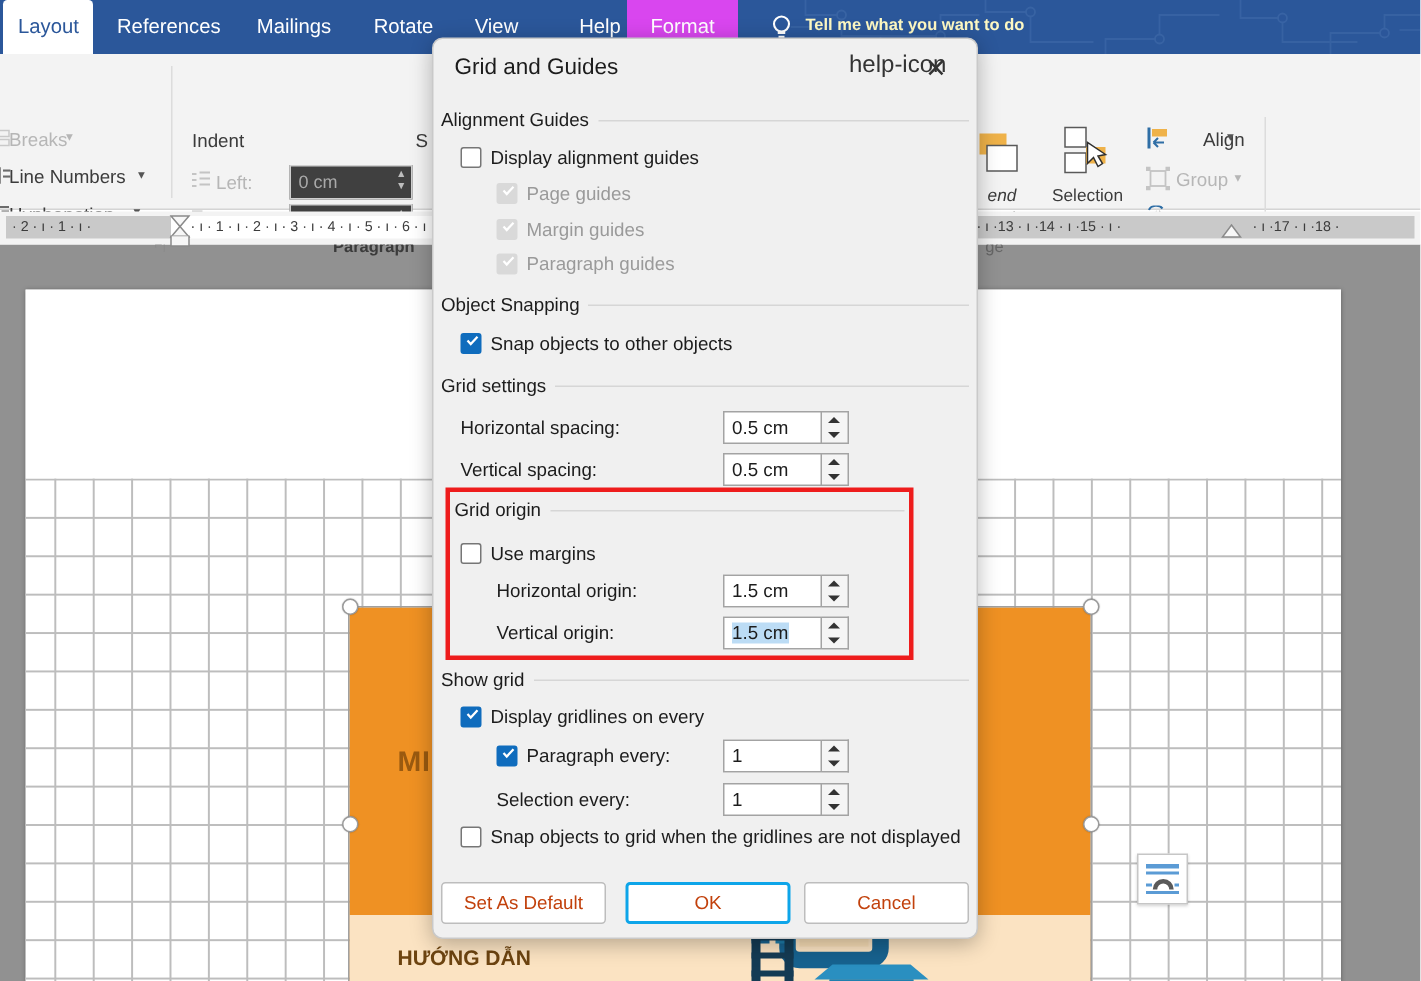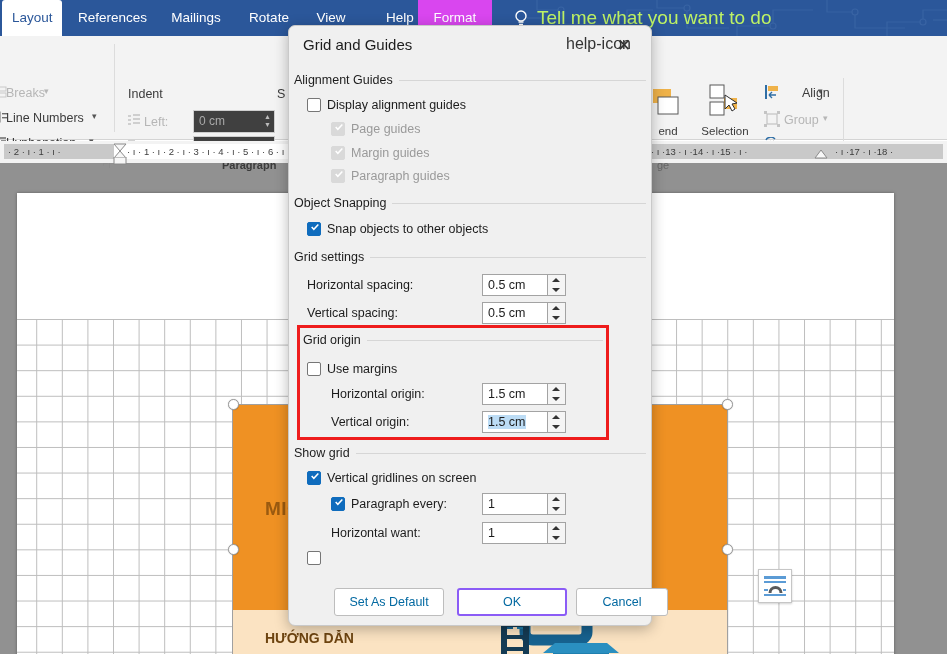--- a/index.html
+++ b/index.html
@@ -25,21 +25,21 @@
     position: absolute; top: 0; height: 36px; line-height: 35px;
     color: #ffffff; font-size: 13.5px; text-align: center;
     white-space: nowrap; padding: 0 10px;
   }
   .tab.active {
     background: #ffffff; color: #2b579a; border-radius: 3px 3px 0 0;
   }
   .tab.contextual { background: #d946ef; }
   .tellme {
     position: absolute; top: 0; height: 36px; line-height: 35px;
-    color: #bef264; font-size: 19px; white-space: nowrap;
+    color: #fef9c3; font-size: 11px; white-space: nowrap; font-weight: bold;
   }
   .bulb {
     position: absolute; top: 9px; width: 18px; height: 18px;
   }
 
   
   .ribbon-body {
     position: absolute; left: 0; top: 36px; width: 947px; height: 104px;
     background: #f3f3f3;
     border-bottom: 1px solid #d4d4d4;
@@ -199,24 +199,24 @@
     position: absolute; width: 18px; height: 22px;
     border: 1px solid #a3a3a3; border-left: none; background: #f5f5f5;
   }
   .spinner .up, .spinner .dn {
     position: absolute; left: 0; width: 16px; height: 10px;
   }
   .spinner .up { top: 0; }
   .spinner .dn { top: 10px; }
   .dlg-btn {
     position: absolute; height: 28px; border: 1px solid #bdbdbd;
-    background: #ffffff; border-radius: 3px; font-size: 12.5px; color: #0369a1;
-    text-align: center; line-height: 27px; white-space: nowrap; margin-left: 40px;
-  }
-  .dlg-btn.primary { border: 2px solid #8b5cf6; line-height: 25px; }
+    background: #ffffff; border-radius: 3px; font-size: 12.5px; color: #c2410c;
+    text-align: center; line-height: 27px; white-space: nowrap;
+  }
+  .dlg-btn.primary { border: 2px solid #0ea5e9; line-height: 25px; }
   .red-outline {
     position: absolute; left: 297px; top: 325px; width: 312px; height: 115px;
     border: 3px solid #ee1c1c; pointer-events: none; z-index: 5;
   }
 </style>
 </head>
 <body>
 
 <div id="root">
 
@@ -342,21 +342,21 @@
       <span class="spin-arrows">▲<br>▼</span>
     </div>
 
     <div class="grp-label" style="left:277px;top:51px;font-size:12.5px;color:#3b3b3b;">S</div>
     <div class="grp-label" style="left:222px;top:123px;font-weight:bold;color:#3b3b3b;">Paragraph</div>
 
     <svg class="ic" style="left:650px;top:50px;" width="34" height="34" viewBox="0 0 34 34">
       <rect x="3" y="3" width="18" height="14" fill="#efb249"></rect>
       <rect x="8" y="11" width="20" height="17" fill="#ffffff" stroke="#595959"></rect>
     </svg>
-    <div class="rb-cap" style="left:648px;top:89px;width:40px;">end</div>
+    <div class="rb-cap" style="left:648px;top:89px;width:40px;font-style:italic;">end</div>
     <div class="rb-cap" style="left:645px;top:104px;width:40px;">ward</div>
     <span class="rb-item" style="left:686px;top:104px;font-size:9px;color:#555;">▾</span>
     <div class="rb-cap" style="left:648px;top:123px;width:30px;font-size:11px;color:#666;">ge</div>
 
     <svg class="ic" style="left:707px;top:46px;" width="36" height="38" viewBox="0 0 36 38">
       <rect x="3" y="3" width="14" height="13" fill="#ffffff" stroke="#595959"></rect>
       <rect x="3" y="20" width="14" height="13" fill="#ffffff" stroke="#595959"></rect>
       <rect x="17" y="16" width="13" height="11" fill="#efb249"></rect>
       <path d="M18 13 l0 14 l4 -4 l3 6 l3 -2 l-3 -5 l5 -1 z" fill="#ffffff" stroke="#2f2f2f"></path>
     </svg>
@@ -559,48 +559,49 @@
   <div class="red-outline"></div>
 
   <div class="sec-label" style="left:294px;top:446px;">Show grid</div>
   <div class="sec-rule" style="left:294px;top:453px;width:352px;"></div>
 
   <div class="cb checked" style="left:307px;top:471px;">
     <svg class="tick" viewBox="0 0 12 12">
         <path d="M2 6 l2.6 2.8 L10 3" stroke="#ffffff" stroke-width="1.8" fill="none"></path>
       </svg>
   </div>
-  <div class="cb-label" style="left:327px;top:471px;">Vertical gridlines on screen</div>
+  <div class="cb-label" style="left:327px;top:471px;">Display gridlines on every</div>
 
   <div class="cb checked" style="left:331px;top:497px;">
     <svg class="tick" viewBox="0 0 12 12">
         <path d="M2 6 l2.6 2.8 L10 3" stroke="#ffffff" stroke-width="1.8" fill="none"></path>
       </svg>
   </div>
   <div class="cb-label" style="left:351px;top:497px;">Paragraph every:</div>
   <div class="txtbox" style="left:482px;top:493px;width:66px;">1</div>
   <div class="spinner" style="left:548px;top:493px;">
     <svg class="up" viewBox="0 0 16 10">
         <polygon points="8,3 12,7 4,7" fill="#333"></polygon>
       </svg>
     <svg class="dn" viewBox="0 0 16 10">
         <polygon points="8,7 4,3 12,3" fill="#333"></polygon>
       </svg>
   </div>
 
-  <div class="fld-label" style="left:331px;top:526px;">Horizontal want:</div>
+  <div class="fld-label" style="left:331px;top:526px;">Selection every:</div>
   <div class="txtbox" style="left:482px;top:522px;width:66px;">1</div>
   <div class="spinner" style="left:548px;top:522px;">
     <svg class="up" viewBox="0 0 16 10">
         <polygon points="8,3 12,7 4,7" fill="#333"></polygon>
       </svg>
     <svg class="dn" viewBox="0 0 16 10">
         <polygon points="8,7 4,3 12,3" fill="#333"></polygon>
       </svg>
   </div>
 
   <div class="cb" style="left:307px;top:551px;"></div>
+  <div class="cb-label" style="left:327px;top:551px;">Snap objects to grid when the gridlines are not displayed</div>
 
   <div class="dlg-btn" style="left:294px;top:588px;width:110px;">Set As Default</div>
   <div class="dlg-btn primary" style="left:417px;top:588px;width:110px;">OK</div>
-  <div class="dlg-btn" style="left:536px;top:588px;width:92px;">Cancel</div>
+  <div class="dlg-btn" style="left:536px;top:588px;width:110px;">Cancel</div>
 
 </div>
 
 </body></html>

